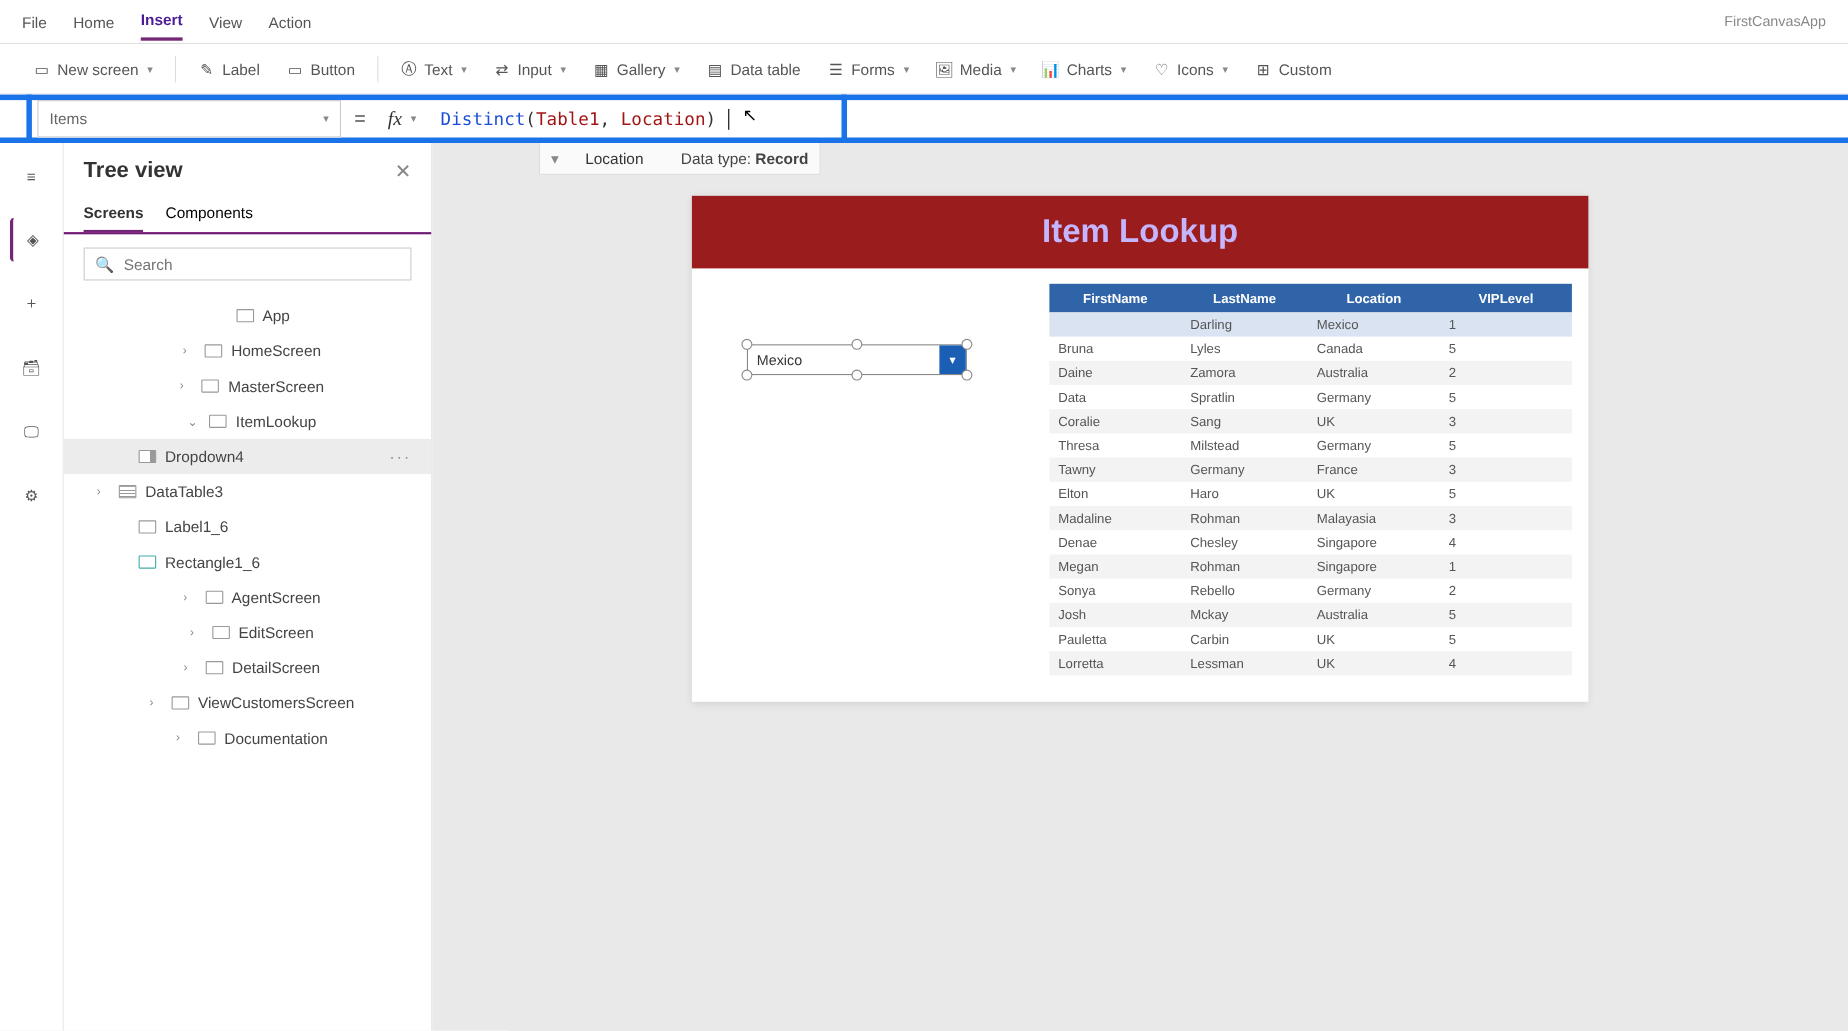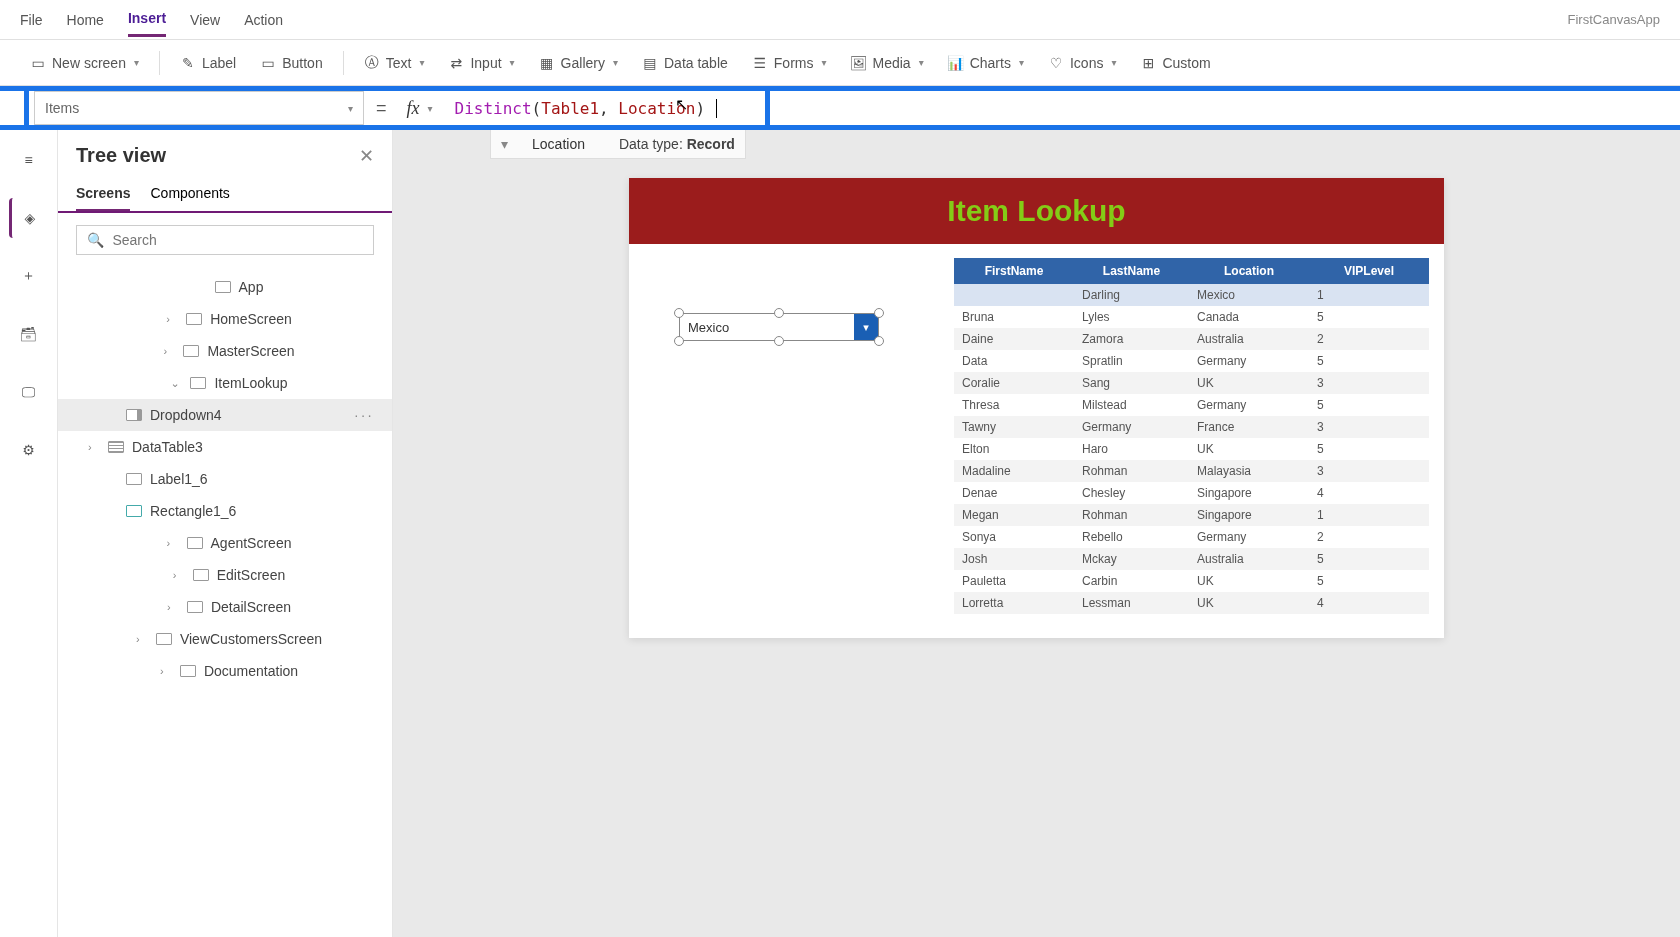--- a/index.html
+++ b/index.html
@@ -16,25 +16,25 @@
     .toolbar { display: flex; align-items: center; height: 46px; padding: 0 20px; border-bottom: 1px solid #e0e0e0; gap: 4px; }
     .toolbar-btn { display: flex; align-items: center; gap: 6px; padding: 6px 10px; cursor: pointer; color: #555; border-radius: 3px; }
     .toolbar-sep { width: 1px; height: 24px; background: #ddd; margin: 0 6px; }
     .icon-sq { width: 16px; height: 16px; display: inline-flex; align-items: center; justify-content: center; }
     .chev { font-size: 10px; color: #888; margin-left: 2px; }
     
     
     .formula-area { display: flex; align-items: center; height: 44px; padding: 4px 8px 4px 24px; border-bottom: 5px solid #1a73e8; border-top: 5px solid #1a73e8; background: #fff; position: relative; }
     .formula-area::before { content:""; position:absolute; left:24px; top:-5px; bottom:-5px; width:5px; background:#1a73e8; }
     .formula-area::after  { content:""; position:absolute; right:calc(100% - 770px); top:-5px; bottom:-5px; width:5px; background:#1a73e8; }
-    .prop-select { width: 330px; height: 34px; border: 1px solid #ccc; padding: 0 10px; background: #fff; display: flex; align-items: center; justify-content: space-between; cursor: pointer; color: #666; margin-left: 10px;}
+    .prop-select { width: 276px; height: 34px; border: 1px solid #ccc; padding: 0 10px; background: #fff; display: flex; align-items: center; justify-content: space-between; cursor: pointer; color: #666; margin-left: 10px;}
     .eq { margin: 0 12px; font-size: 18px; color: #555; }
     .fx { font-style: italic; font-family: serif; font-size: 18px; margin-right: 4px; }
     .formula-text { font-family: Consolas, monospace; font-size: 16px; }
-    .fn-name { color: #a21caf; }
+    .fn-name { color: #1d4ed8; }
     .fn-paren { color: #333; }
     .fn-tbl { color: #a31515; }
     .fn-col { color: #a31515; }
     
     
     .formula-hint { display: flex; gap: 24px; padding: 6px 10px; border: 1px solid #ddd; border-top: none; background: #fafafa; position: absolute; top: 130px; left: 490px; z-index: 3; font-size: 14px; color: #444; }
     .formula-hint .rec { color: #333; }
     .formula-hint b { font-weight: 600; }
     
     
@@ -60,21 +60,21 @@
     .tree-item.selected { background: #ececec; }
     .tree-item .arrow { width: 12px; color: #888; font-size: 11px; }
     .tree-item .ticon { width: 16px; height: 12px; border: 1px solid #999; border-radius: 1px; flex-shrink: 0; }
     .tree-item.depth1 { padding-left: 18px; justify-content: center; }
     .tree-item.depth2 { padding-left: 48px; }
     .tree-item .dots { margin-left: auto; color: #888; letter-spacing: 2px; padding-right: 8px; }
     
     
     .canvas-area { flex: 1; background: #e9e9e9; padding: 48px 60px; overflow: auto; position: relative; }
     .canvas { width: 815px; height: 460px; background: #fff; margin: 0 auto; box-shadow: 0 2px 8px rgba(0,0,0,0.1); position: relative; }
-    .banner { background: #9b1c1c; color: #84cc16; text-align: center; padding: 16px; font-size: 30px; font-weight: 700; }
+    .banner { background: #9b1c1c; color: #c4b5fd; text-align: center; padding: 16px; font-size: 30px; font-weight: 700; }
     
     .dropdown-ctrl { position: absolute; left: 50px; top: 135px; width: 200px; height: 28px; border: 1px solid #888; background: #fff; display: flex; align-items: center; }
     .dropdown-ctrl .dd-text { padding: 0 8px; font-size: 13px; flex: 1; }
     .dropdown-ctrl .dd-arrow { width: 24px; height: 100%; background: #1a5fb4; color: #fff; display: flex; align-items: center; justify-content: center; font-size: 11px; }
     .sel-handle { position: absolute; width: 10px; height: 10px; background: #fff; border: 1px solid #888; border-radius: 50%; }
     
     .data-table { position: absolute; right: 15px; top: 80px; width: 475px; font-size: 12px; }
     .dt-head { display: flex; background: #3064a8; color: #fff; font-weight: 600; }
     .dt-head > div { padding: 6px 8px; text-align: center; }
     .dt-row { display: flex; color: #555; }

